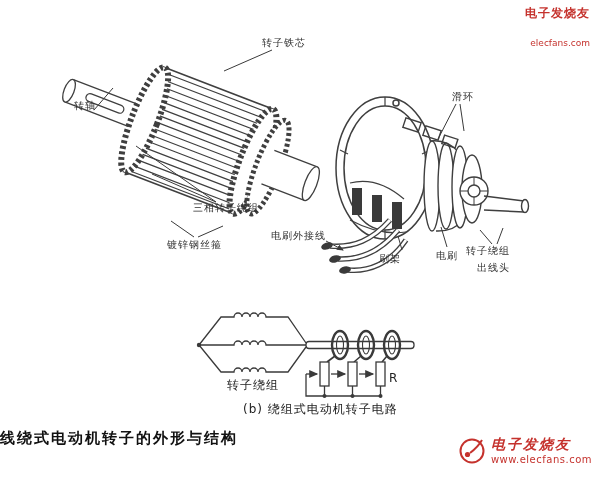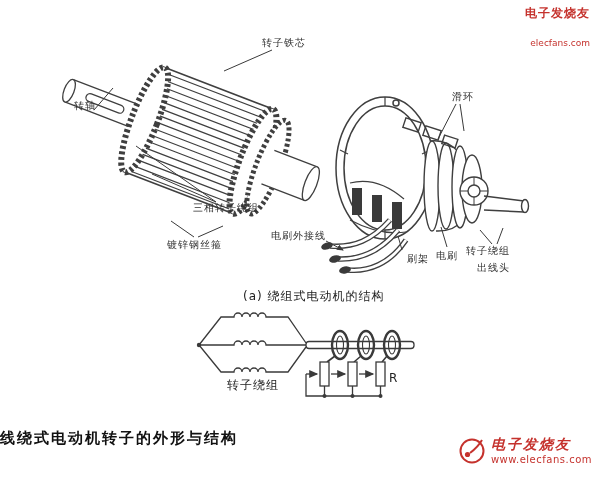--- a/index.html
+++ b/index.html
@@ -159,28 +159,28 @@
       <circle cx="380.5" cy="396" r="2" fill="#3a3a3a" stroke="none"></circle>
     </g>
   </svg>
 
   <span class="label" style="left:262px;top:36px">转子铁芯</span>
   <span class="label" style="left:74px;top:99px">转轴</span>
   <span class="label" style="left:452px;top:90px">滑环</span>
   <span class="label" style="left:193px;top:201px">三相转子绕组</span>
   <span class="label" style="left:167px;top:238px">镀锌钢丝箍</span>
   <span class="label" style="left:271px;top:229px">电刷外接线</span>
-  <span class="label" style="left:407px;top:252px">刷架</span>
+  <span class="label" style="left:379px;top:252px">刷架</span>
   <span class="label" style="left:436px;top:249px">电刷</span>
   <span class="label lbl2" style="left:466px;top:246px">转子绕组</span>
   <span class="label lbl2" style="left:477px;top:263px">出线头</span>
-  <span class="caption" style="left:243px;top:288px">(a) 绕组式电动机的结构</span>
 
   <span class="caption" style="left:227px;top:377px">转子绕组</span>
   <span class="caption" style="left:389px;top:371px">R</span>
+  <span class="caption" style="left:243px;top:401px">(b) 绕组式电动机转子电路</span>
 
   <div class="maintitle">线绕式电动机转子的外形与结构</div>
 
   <div class="wm-top">
     <span class="wm-brand">电子发烧友</span>
     <span class="wm-site">elecfans.com</span>
   </div>
 
   <div class="wm-bottom">
     <span class="wm-logo">

